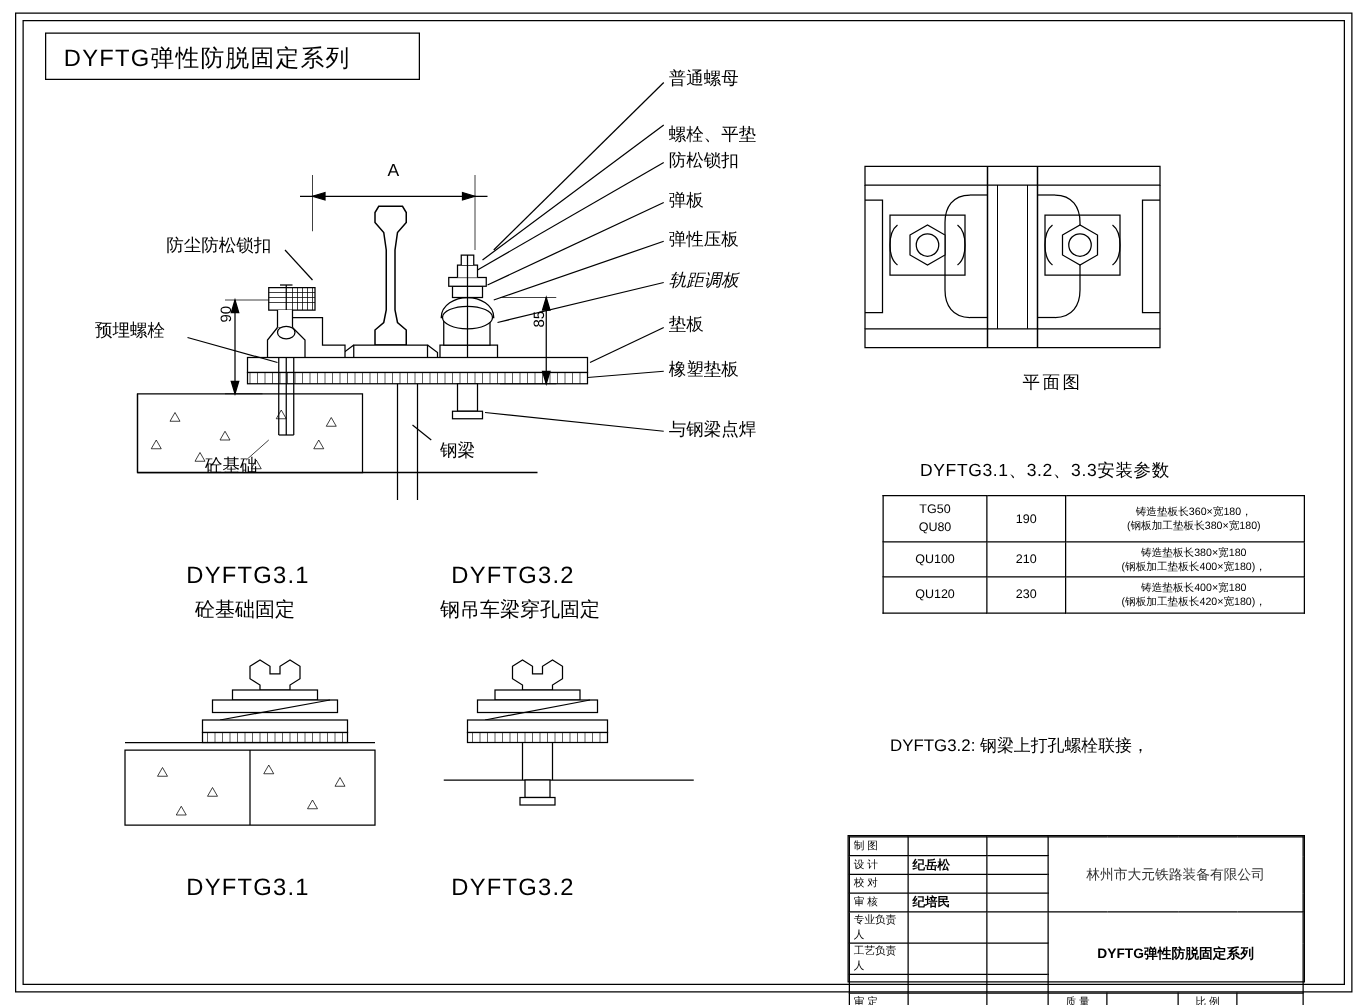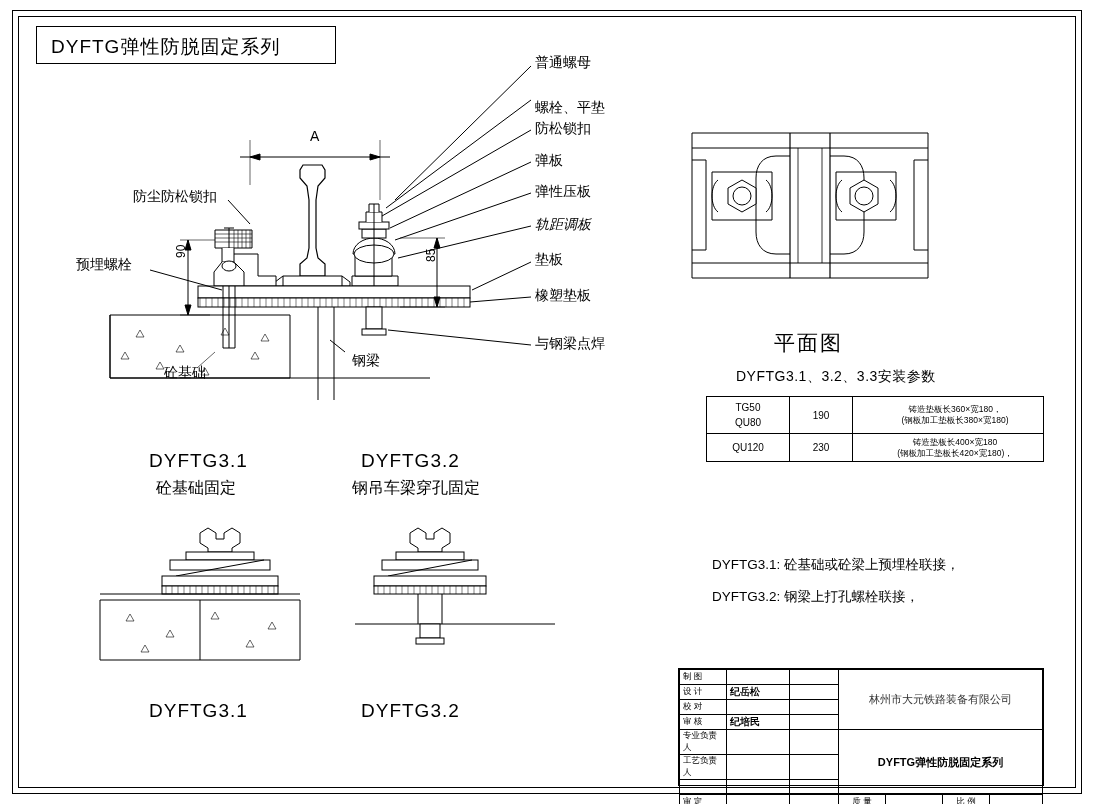--- a/index.html
+++ b/index.html
@@ -323,49 +323,56 @@
   <div class="lbl sm" style="left:174px;top:258px;transform:rotate(-90deg);transform-origin:left top;">90</div>
   <div class="lbl sm" style="left:424px;top:262px;transform:rotate(-90deg);transform-origin:left top;">85</div>
 
   <div class="lbl big" style="left:149px;top:450px;">DYFTG3.1</div>
   <div class="lbl mid" style="left:156px;top:478px;">砼基础固定</div>
   <div class="lbl big" style="left:361px;top:450px;">DYFTG3.2</div>
   <div class="lbl mid" style="left:352px;top:478px;">钢吊车梁穿孔固定</div>
   <div class="lbl big" style="left:149px;top:700px;">DYFTG3.1</div>
   <div class="lbl big" style="left:361px;top:700px;">DYFTG3.2</div>
 
-  <div class="lbl" style="left:774px;top:297px;font-size:21px;letter-spacing:2px;margin-top:32px;">平面图</div>
+  <div class="lbl" style="left:818px;top:297px;font-size:14px;letter-spacing:2px;">平面图</div>
 
   <div class="lbl" style="left:736px;top:368px;font-size:14px;letter-spacing:0.5px;">DYFTG3.1、3.2、3.3安装参数</div>
 
   <table class="ptab">
     <tbody>
     <tr>
       <td class="c1" style="line-height:1.5;">
         <div>TG50</div>
         <div>QU80</div>
       </td>
       <td class="c2">190</td>
       <td class="note">
         <div>铸造垫板长360×宽180，</div>
         <div>(钢板加工垫板长380×宽180)</div>
       </td>
     </tr>
     <tr>
+      <td class="c1">QU100</td>
+      <td class="c2">210</td>
+      <td class="note">
+        <div>铸造垫板长380×宽180</div>
+        <div>(钢板加工垫板长400×宽180)，</div>
+      </td>
+    </tr>
+    <tr>
       <td class="c1">QU120</td>
       <td class="c2">230</td>
       <td class="note">
         <div>铸造垫板长400×宽180</div>
         <div>(钢板加工垫板长420×宽180)，</div>
       </td>
     </tr>
   </tbody>
     </table>
 
-  <div class="lbl" style="left:712px;top:556px;font-size:13.5px;">DYFTG3.1: 砼基础或砼梁上预埋栓联接，</div>
   <div class="lbl" style="left:712px;top:588px;font-size:13.5px;">DYFTG3.2: 钢梁上打孔螺栓联接，</div>
 
   <div class="tb">
     <table class="tbt">
       <tbody>
           <tr>
         <td class="tbl-l">制 图</td>
         <td class="tbl-n"></td>
         <td class="tbl-e"></td>
         <td rowspan="4" colspan="4" class="co">林州市大元铁路装备有限公司</td>

